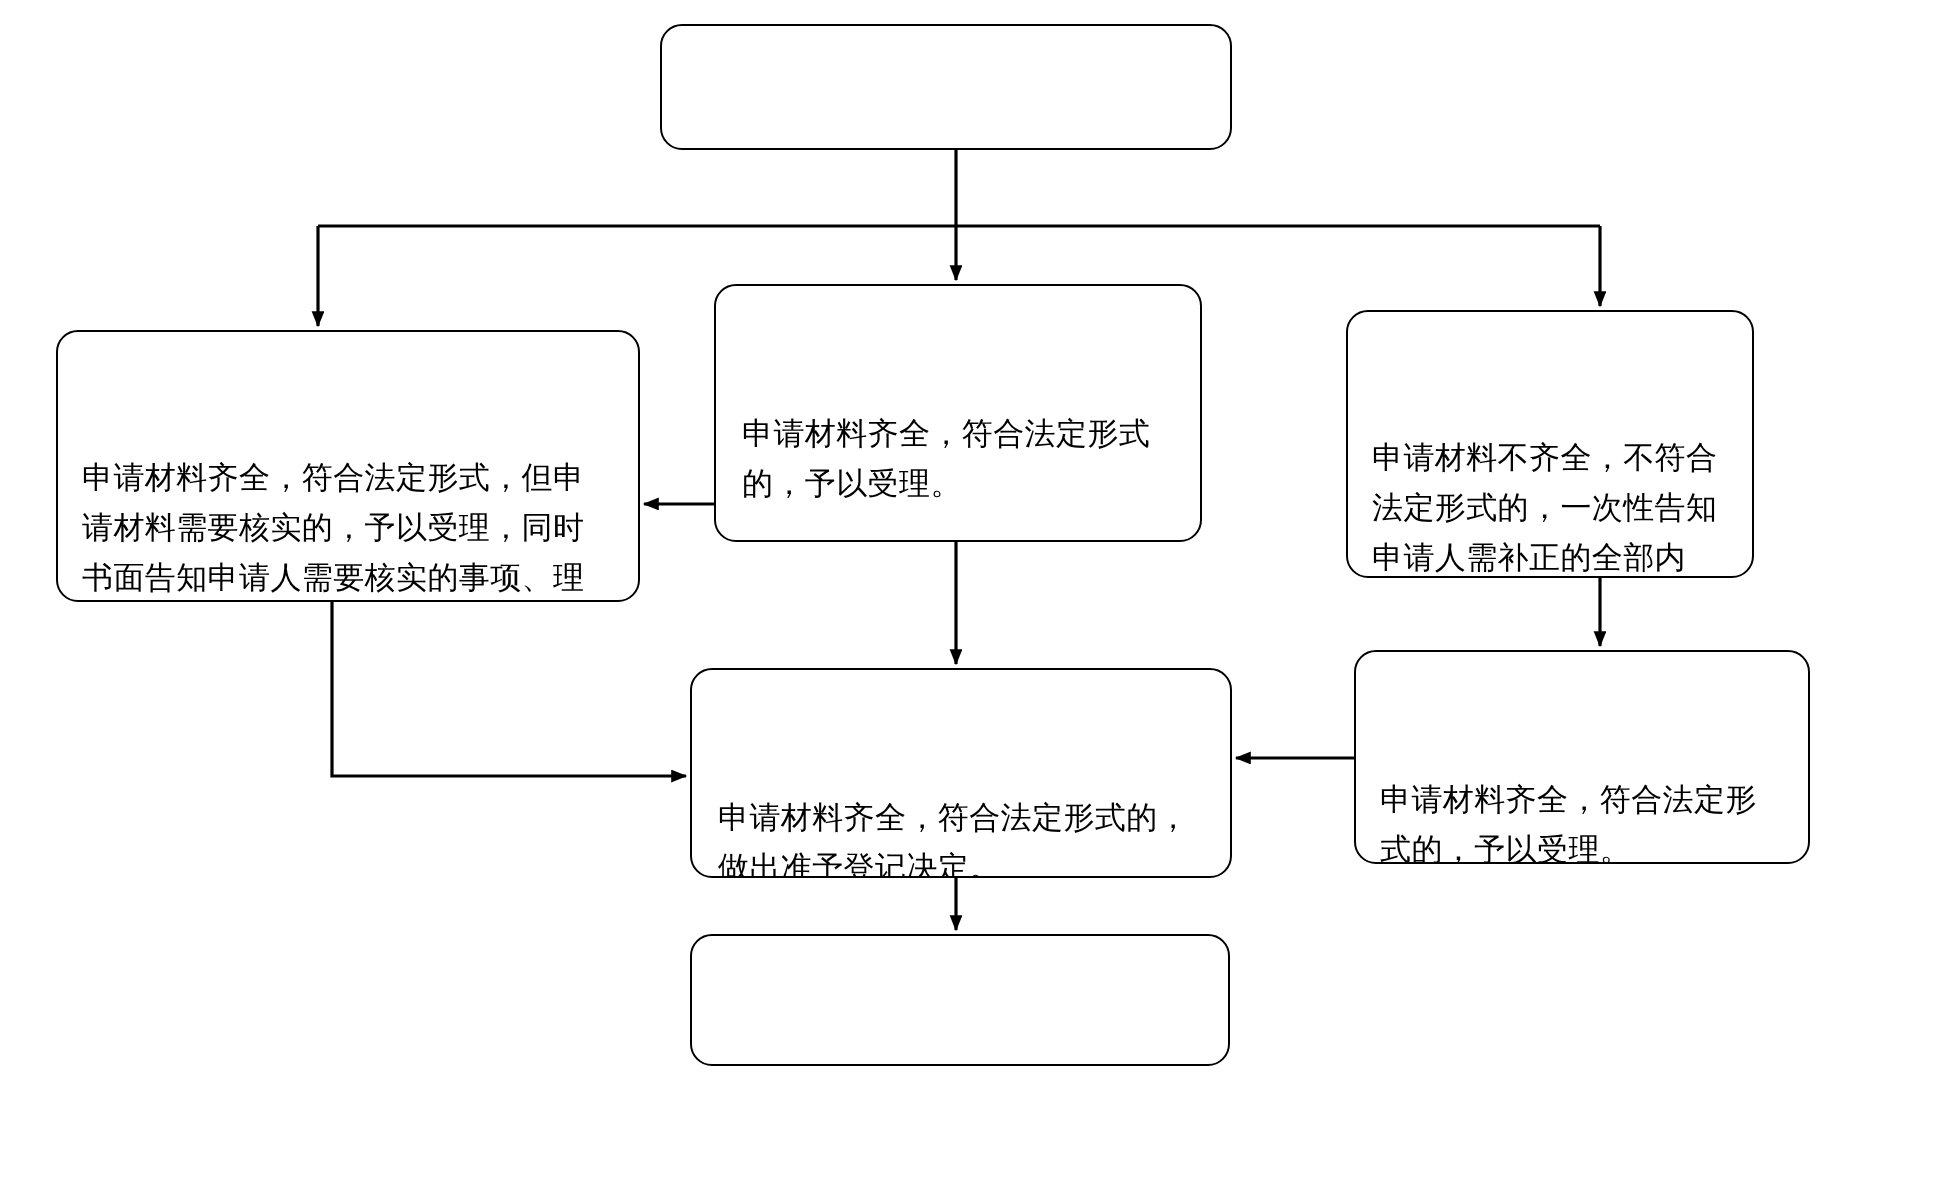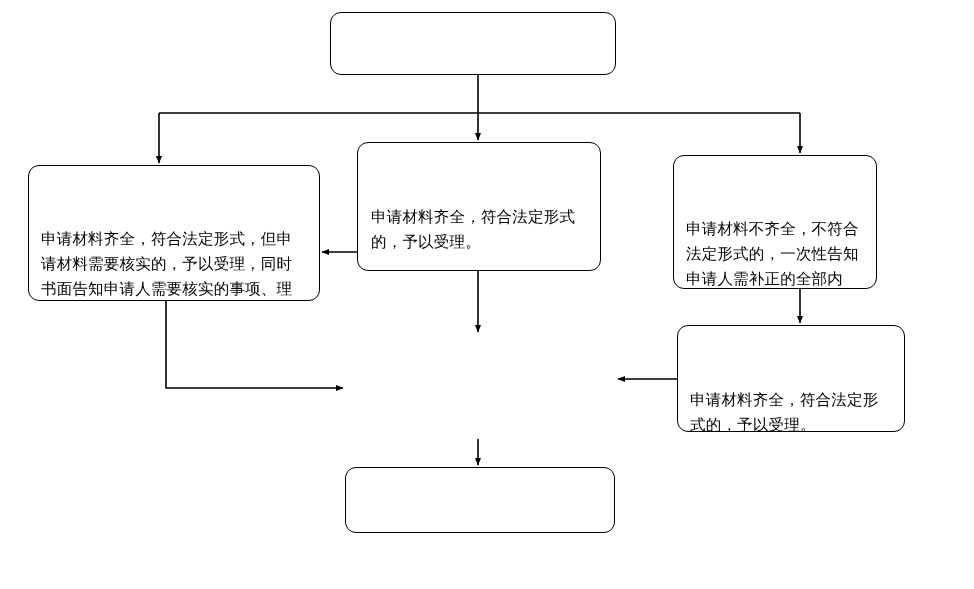--- a/index.html
+++ b/index.html
@@ -95,18 +95,21 @@
   </div>
 
   <div class="node" style="left:673px; top:155px; width:204px; height:134px; padding:11px 12px 0 12px;">
     <span class="node-text">申请材料不齐全，不符合法定形式的，一次性告知申请人需补正的全部内容。</span>
   </div>
 
   <div class="node" style="left:677px; top:325px; width:228px; height:107px; padding:12px 12px 0 12px;">
     <span class="node-text">申请材料齐全，符合法定形式的，予以受理。</span>
   </div>
 
+  <div class="node" style="left:345px; top:334px; width:271px; height:105px; padding:12px 13px 0 13px;">
+    <span class="node-text">申请材料齐全，符合法定形式的，做出准予登记决定。</span>
+  </div>
 
   <div class="node centered" style="left:345px; top:467px; width:270px; height:66px; padding:12px 13px 0 13px;">
     <span class="node-text">领取企业名称预先核准通知书</span>
   </div>
 
 </div>
 
 </body></html>

